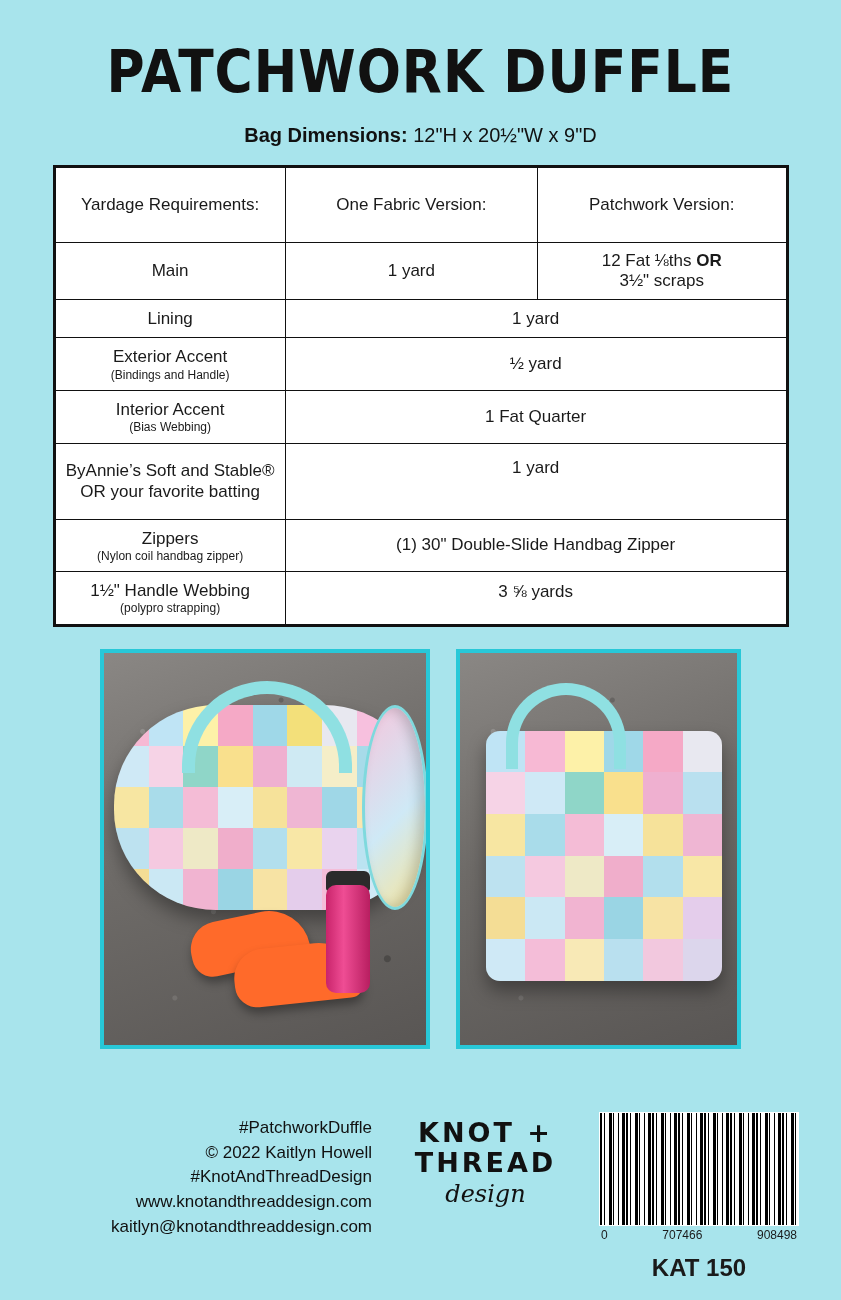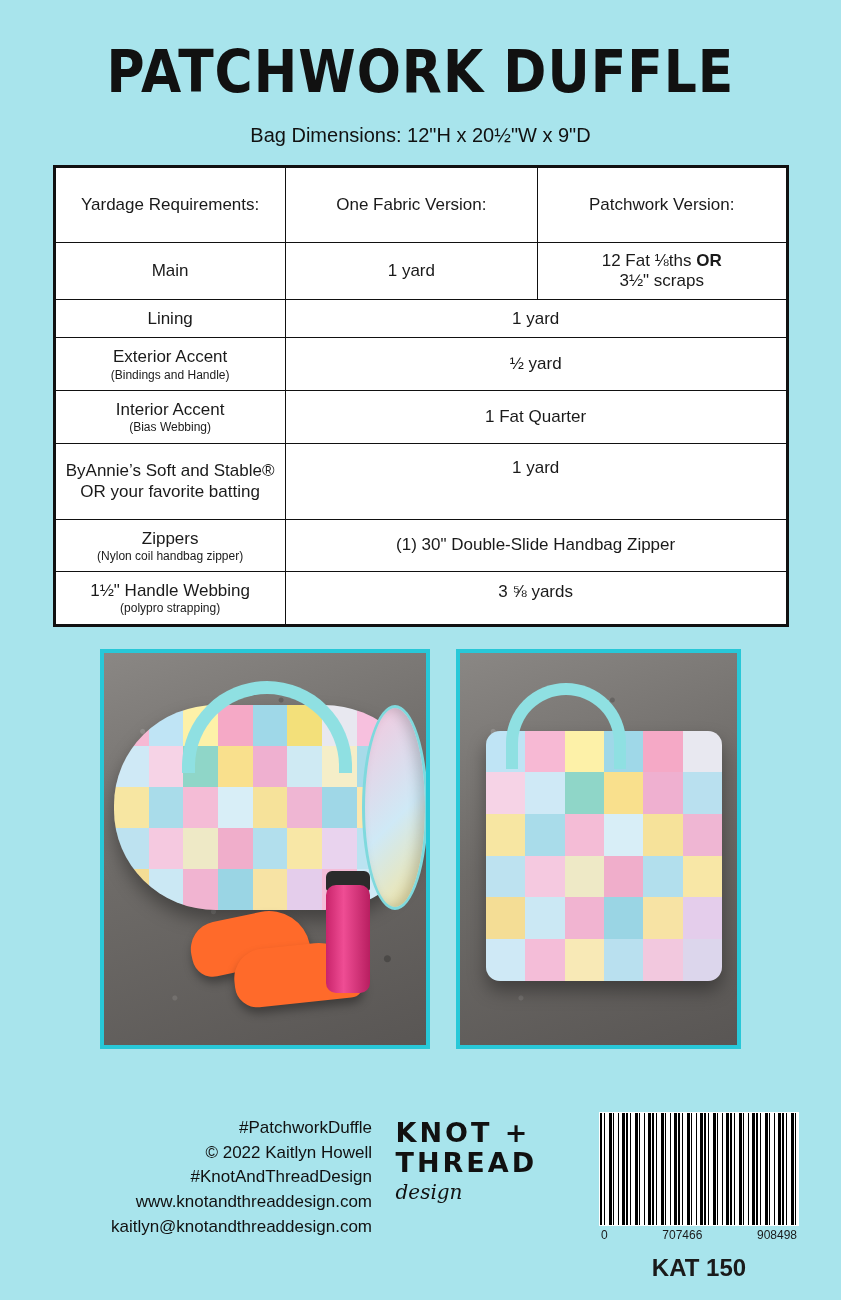--- a/index.html
+++ b/index.html
@@ -34,21 +34,21 @@
     color: #111;
     transform: scaleY(1.12);
     transform-origin: top center;
   }
   .subtitle {
     text-align: center;
     font-size: 20px;
     margin-top: 30px;
     color: #111;
   }
-  .subtitle b { font-weight: normal; }
+  .subtitle b { font-weight: bold; }
 
   
   .table-wrap {
     margin: 18px auto 0;
     width: 736px;
     border: 2px solid #111;
     background: #fff;
     box-sizing: border-box;
   }
   table.yardage {
@@ -212,35 +212,36 @@
   }
   .footer-left {
     text-align: right;
     font-size: 17px;
     line-height: 1.45;
     color: #111;
     width: 330px;
     padding-top: 6px;
   }
   .brand {
+    text-align: center;
     width: 180px;
     padding-top: 8px;
   }
   .brand .knot, .brand .thread {
     font-family: "DejaVu Sans", sans-serif;
     font-weight: bold;
     font-size: 27px;
     letter-spacing: 3px;
     line-height: 1.12;
     color: #111;
   }
   .brand .design {
     font-family: "DejaVu Serif", serif;
     font-style: italic;
-    font-size: 20px;
+    font-size: 24px;
     margin-top: 2px;
     color: #111;
   }
   .barcode-block {
     width: 200px;
     text-align: center;
     padding-top: 2px;
   }
   .barcode {
     height: 112px;

